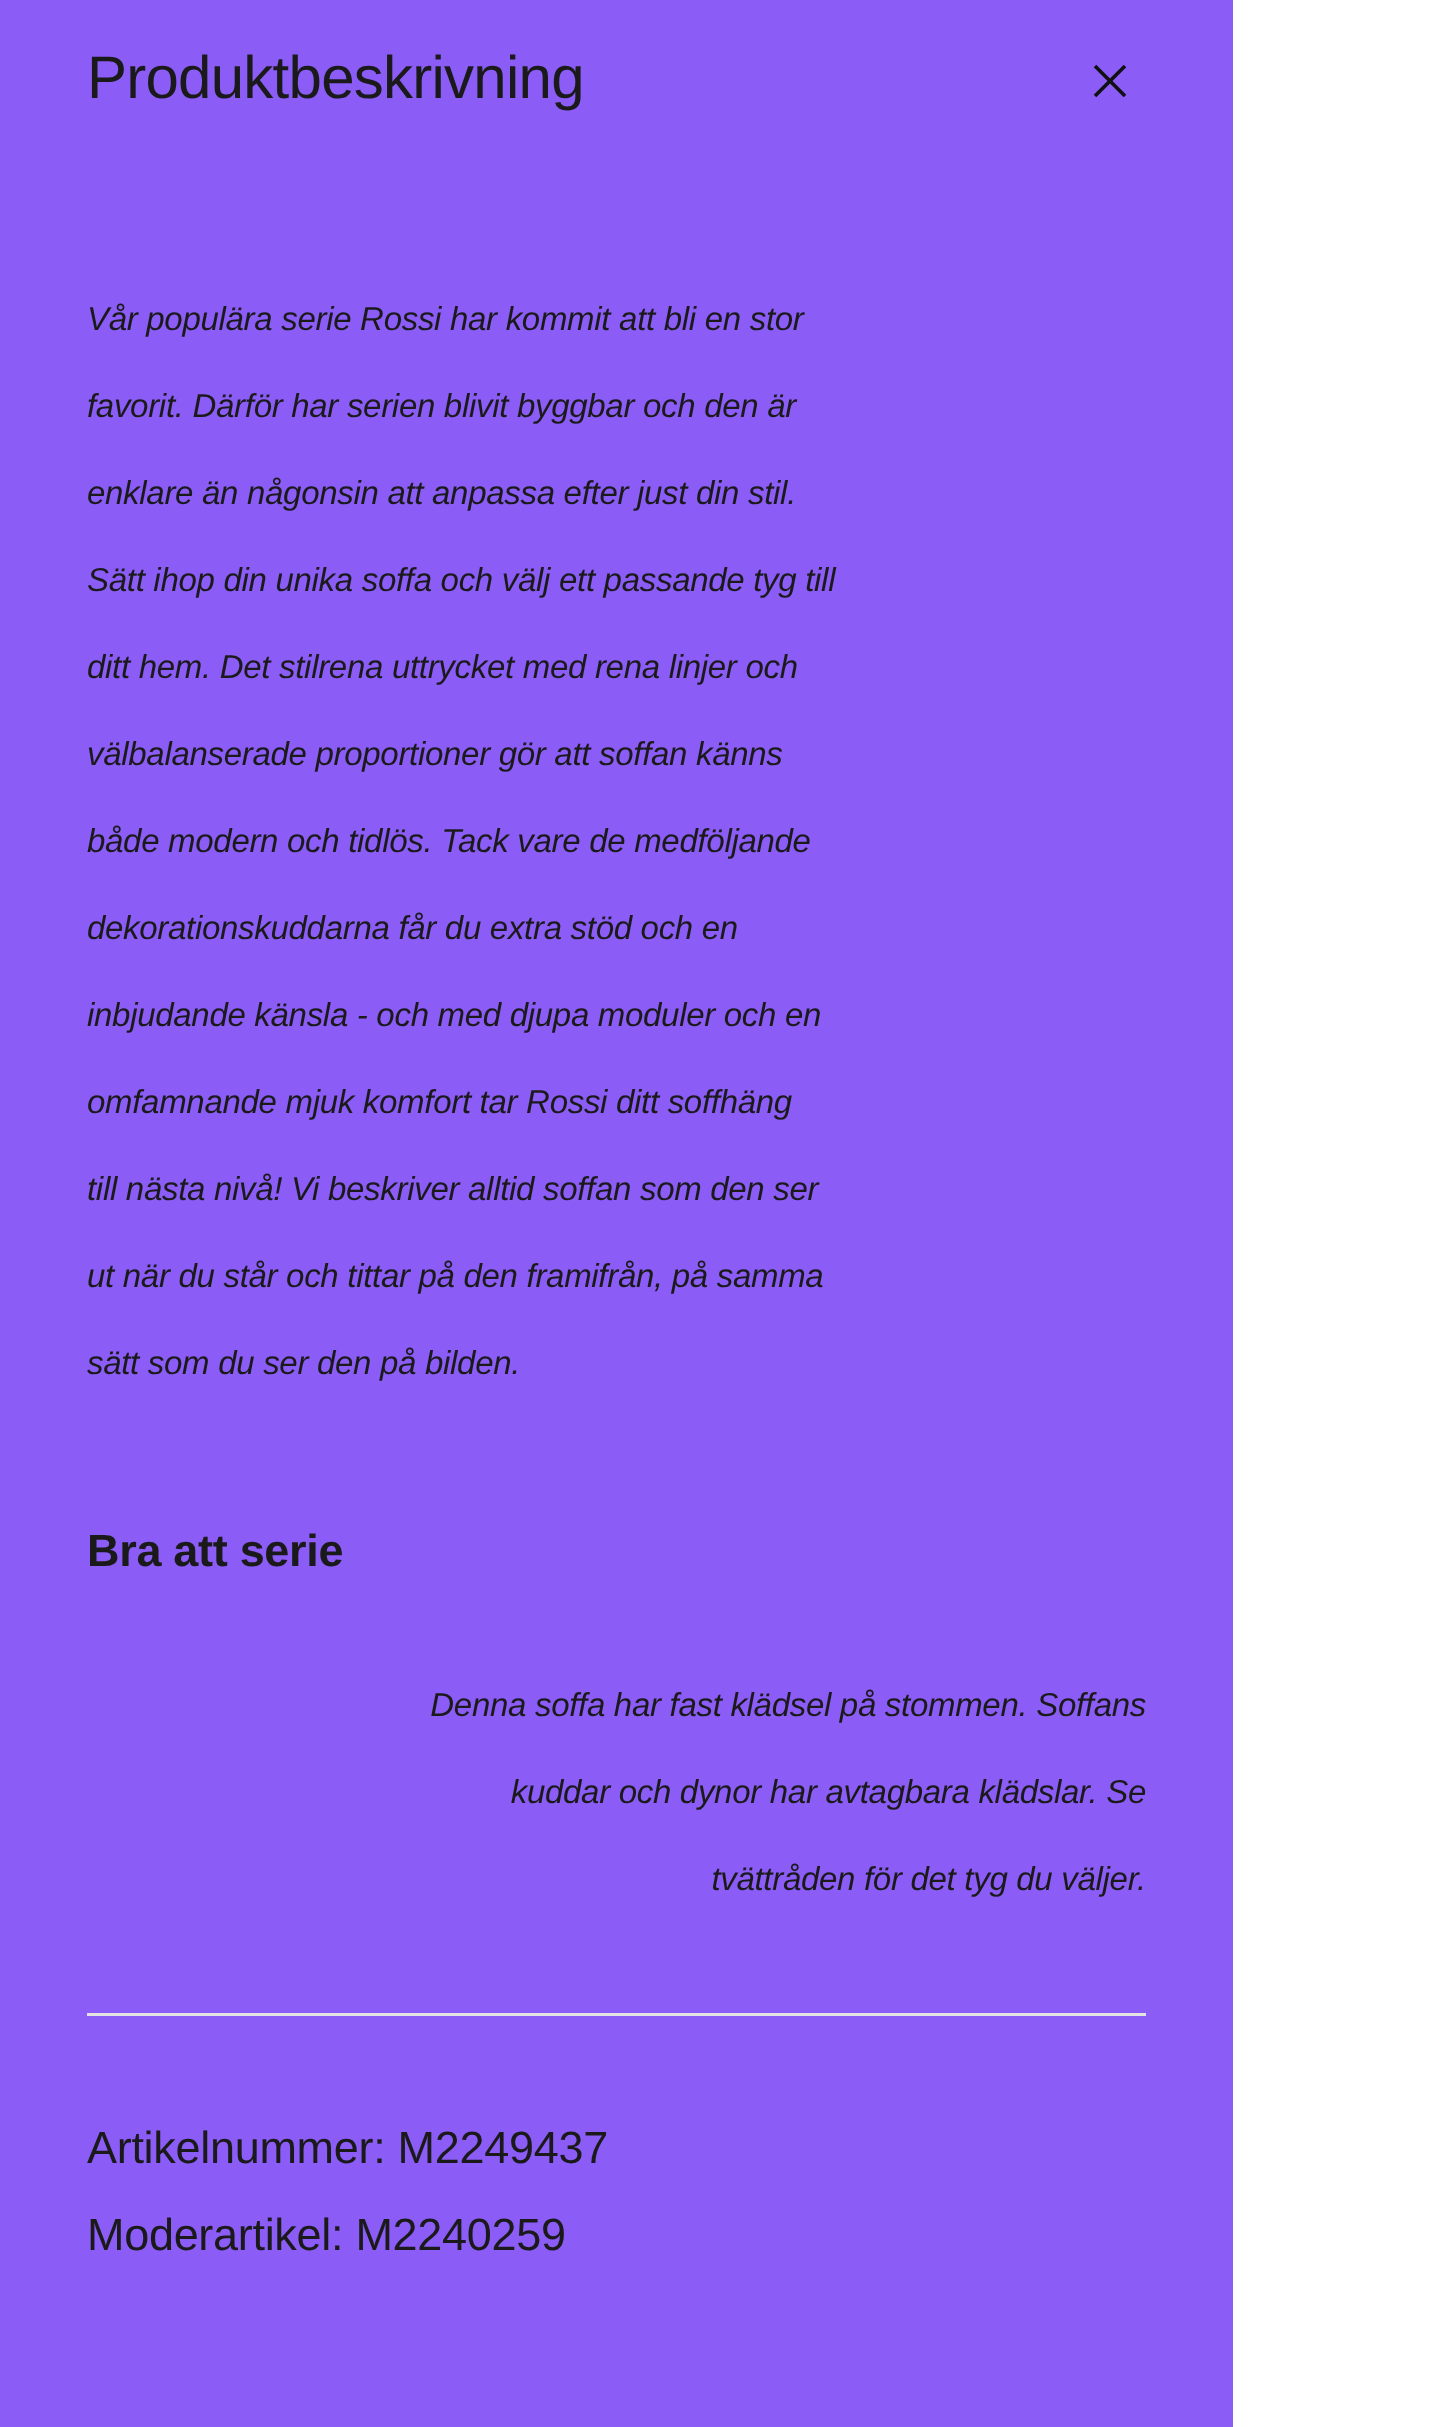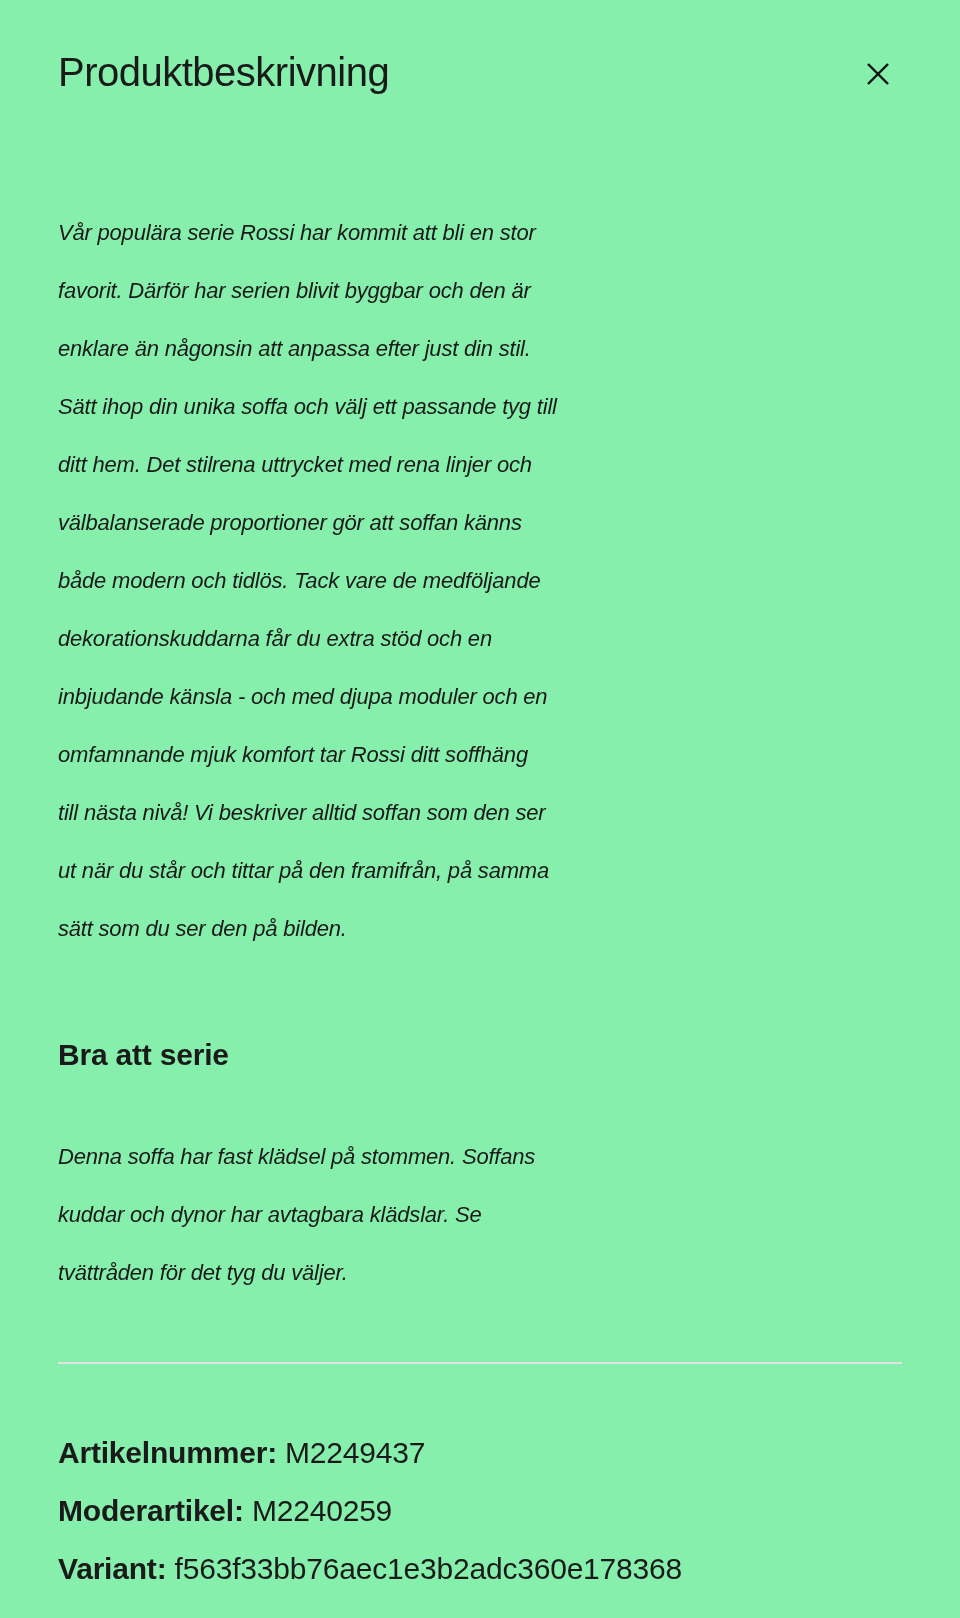--- a/index.html
+++ b/index.html
@@ -8,24 +8,24 @@
     margin: 0;
     padding: 0;
     background: #ffffff;
   }
   body {
     font-family: "Liberation Sans", sans-serif;
     color: #1a1a1a;
     width: 960px;
   }
   .sheet {
-    width: 960px;
+    width: 822px;
     min-height: 1618px;
-    background: #86efac;
-    padding: 48px 58px 18px 58px;
+    background: #8b5cf6;
+    padding: 28px 58px 18px 58px;
   }
   .sheet-header {
     display: flex;
     justify-content: space-between;
     align-items: flex-start;
   }
   .sheet-title {
     margin: 0;
     font-size: 40px;
     line-height: 48px;
@@ -57,34 +57,34 @@
     font-style: italic;
   }
   .para-description { margin-top: 108px; }
   .subheading {
     margin: 68px 0 0 0;
     font-size: 30px;
     line-height: 58px;
     font-weight: 700;
     letter-spacing: -0.2px;
   }
-  .para-good-to-know { margin-top: 44px; }
+  .para-good-to-know { margin-top: 44px; text-align: right; }
   .divider {
     border: none;
     height: 2px;
     background: #e3e3e3;
     margin: 60px 0 0 0;
   }
   .article-info {
     margin-top: 60px;
     font-size: 30px;
     line-height: 58px;
     letter-spacing: -0.2px;
   }
-  .info-label { font-weight: 700; }
+  .info-label { font-weight: 400; }
   .info-value { font-weight: 400; margin-top: 16px; }
 </style>
 </head>
 <body>
 
 <div class="sheet">
 
   <header class="sheet-header">
     <h1 class="sheet-title">Produktbeskrivning</h1>
     <button class="close-btn" aria-label="Close">
@@ -121,19 +121,15 @@
 
   <div class="article-info">
     <div class="info-row">
       <span class="info-label">Artikelnummer:</span>
       <span class="info-value">M2249437</span>
     </div>
     <div class="info-row">
       <span class="info-label">Moderartikel:</span>
       <span class="info-value">M2240259</span>
     </div>
-    <div class="info-row">
-      <span class="info-label">Variant:</span>
-      <span class="info-value">f563f33bb76aec1e3b2adc360e178368</span>
-    </div>
   </div>
 
 </div>
 
 </body></html>

